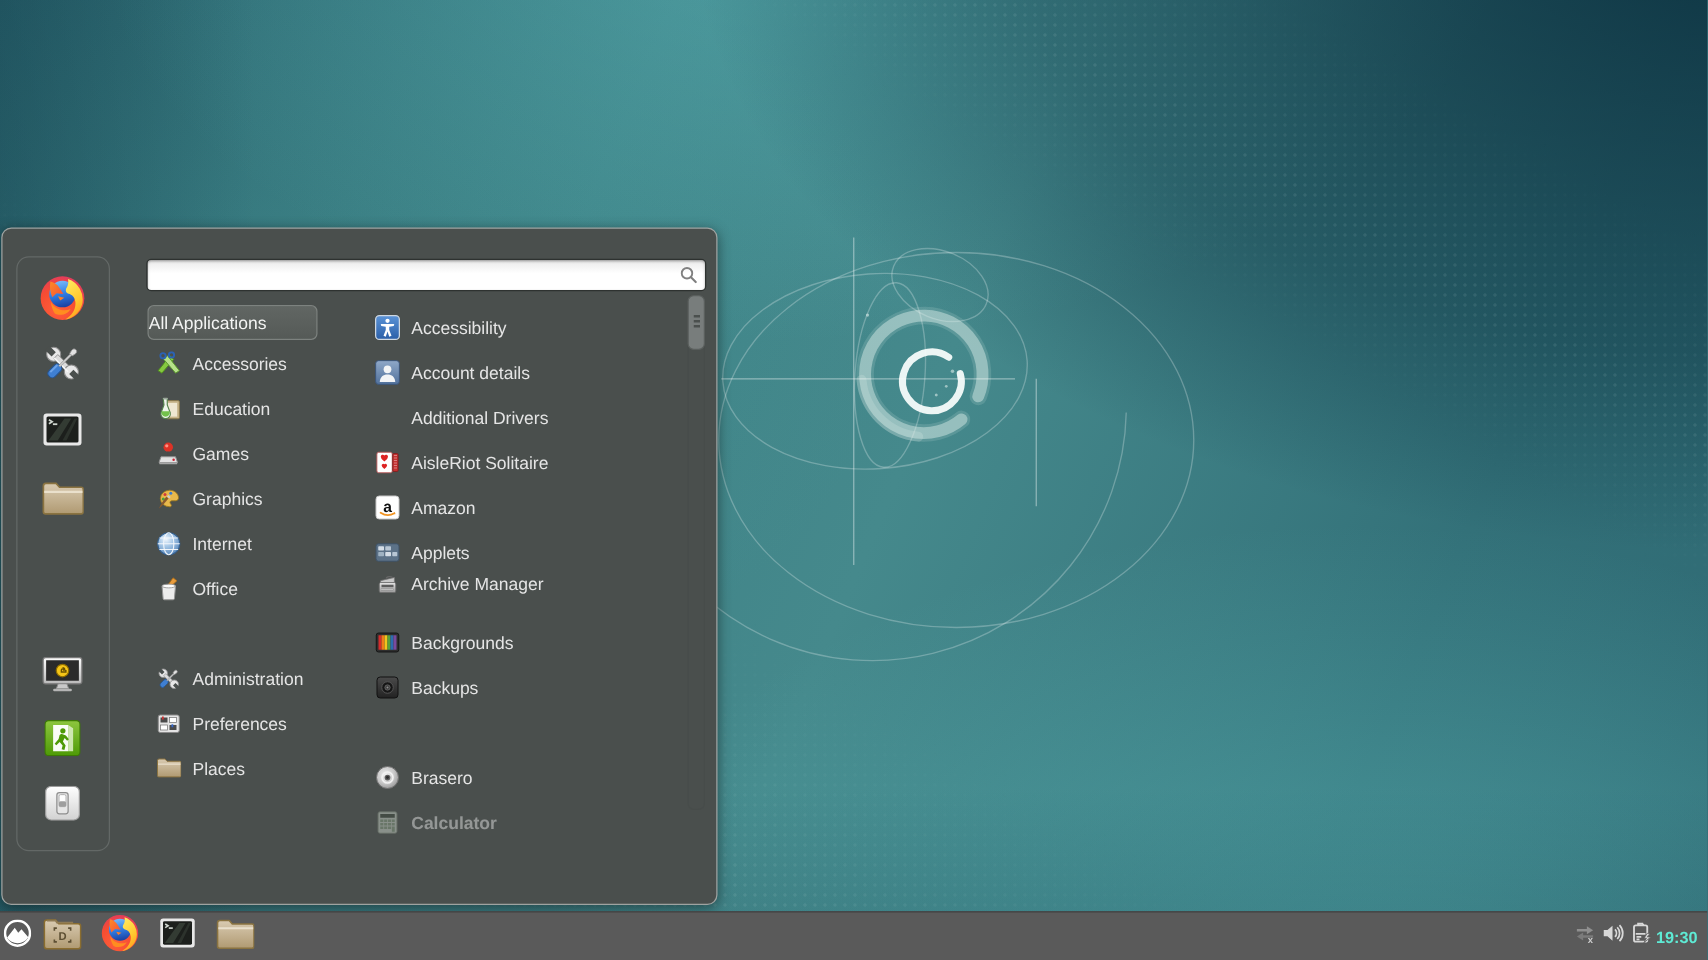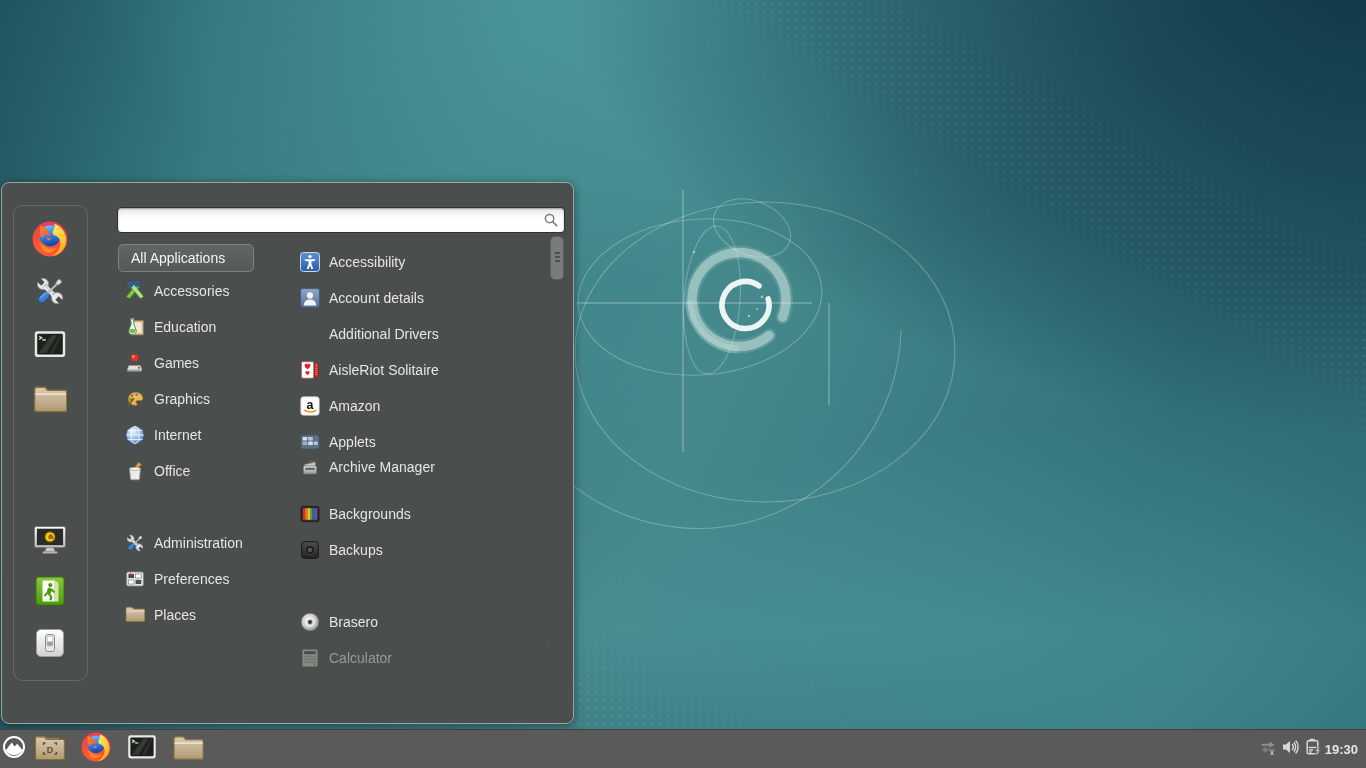--- a/index.html
+++ b/index.html
@@ -47,28 +47,28 @@
     border-radius:4px;
     background:linear-gradient(#e9e9e9, #ffffff 45%, #ffffff);
     border:1px solid #2e3230;
     box-shadow:inset 0 1px 2px rgba(0,0,0,0.35);
   }
   #allapps {
     position:absolute; left:116px; top:61px; width:136px; height:28px;
     border-radius:5px;
     background:linear-gradient(#616663, #555a57);
     border:1px solid #7d827f;
-    color:#f3f4f3; font-size:14px; line-height:26px; padding-left:12px;
+    color:#f3f4f3; font-size:14px; line-height:26px; 
   }
   .row { position:absolute; height:36px; display:flex; align-items:center; color:#e5e5e5; font-size:14px; }
   .row .ic { width:20px; height:20px; margin-right:9px; flex:none; }
   .cat { left:123px;align-items:center; }
   .app { left:298px; }
   .noicon .ic { visibility:hidden; }
-  .dim { opacity:0.48; }
+  .dim { opacity:0.48;font-weight:bold; }
   #sbhandle {
     position:absolute; left:548px; top:53px; width:14px; height:44px;
     background:#787d7c; border-radius:5px; border:1px solid #5a5f5d;
   }
   #sbhandle:before {
     content:""; position:absolute; left:4px; top:15px; width:5px; height:2px;
     background:#4b504e;
     box-shadow:0 4px 0 #4b504e, 0 8px 0 #4b504e;
   }
   #sbtrack {
@@ -76,21 +76,21 @@
     border:1px solid rgba(70,75,73,0.6); border-radius:5px;
   }
   #panel {
     position:absolute; left:0; top:729px; width:1366px; height:39px;
     background:#5a5a5a;
     border-top:1px solid #404040;
   }
   .pic { position:absolute; top:50%; transform:translate(-50%,-50%); }
   #clock {
     position:absolute; right:8px; top:0; height:39px; line-height:39px;
-    color:#e5e5e5; font-size:13px; font-weight:bold;
+    color:#5eead4; font-size:13px; font-weight:bold;
   }
 </style>
 </head>
 <body>
 <div id="bg"></div>
 <div id="bgdark"></div>
 <div id="dots"></div>
 <svg id="art" width="1366" height="768" viewBox="0 0 1366 768">
   <g fill="none" stroke="#ffffff" stroke-opacity="0.26" stroke-width="1.1">
     <ellipse cx="700" cy="297" rx="122" ry="78" transform="rotate(-4 700 297)"></ellipse>

